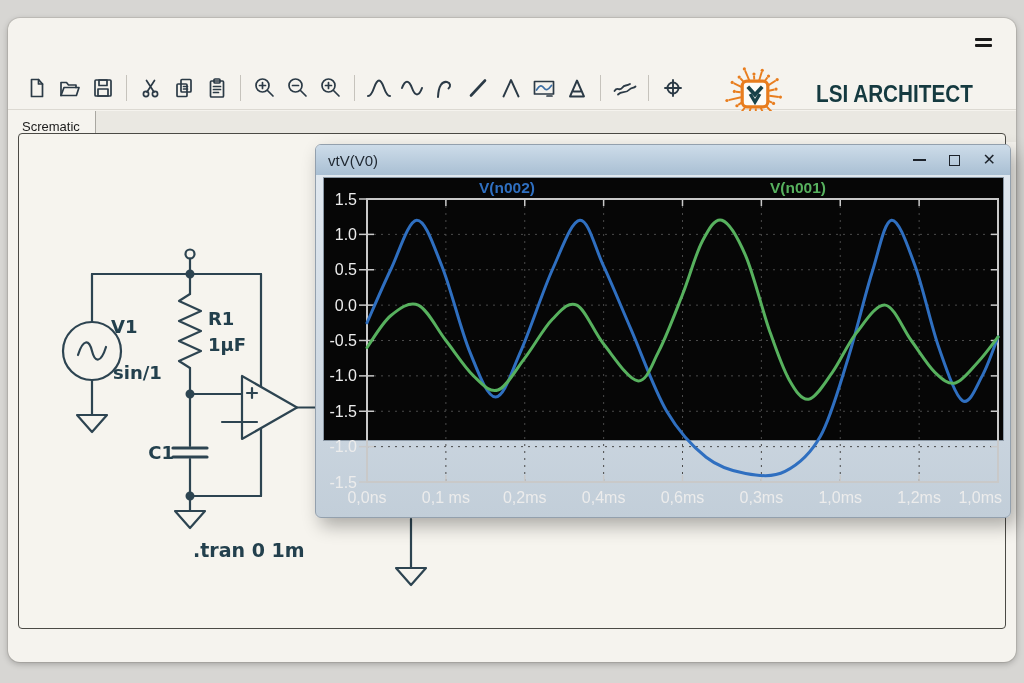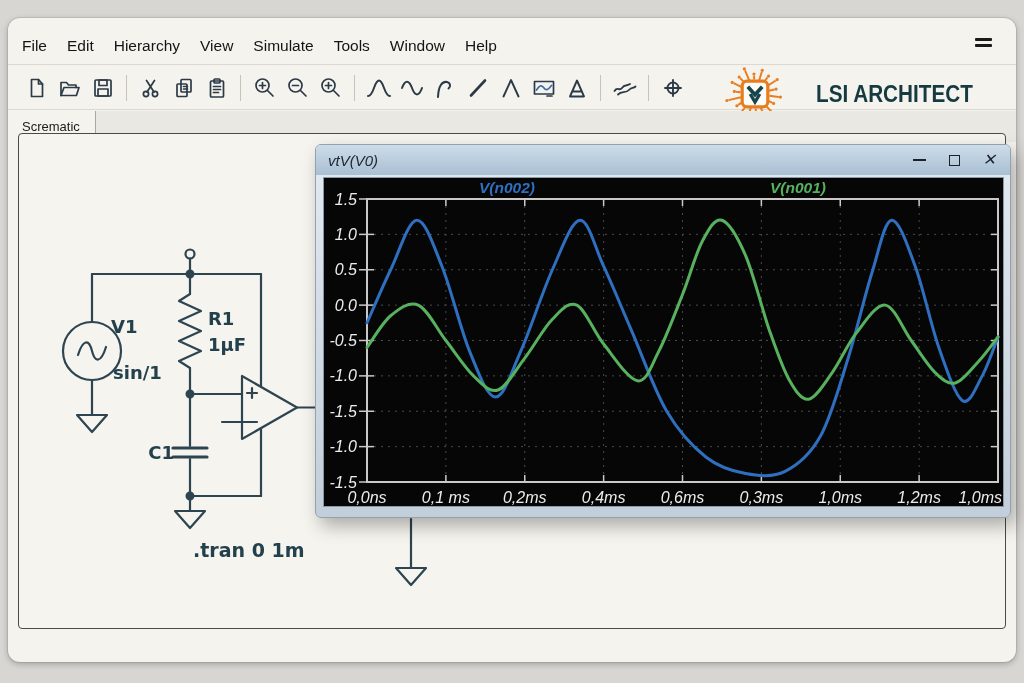--- a/index.html
+++ b/index.html
@@ -55,55 +55,44 @@
   }
   .canvas svg.schematic { position:absolute; left:0; top:0; }
   .sch-label { font-family:"DejaVu Sans", sans-serif; font-weight:bold; fill:#23404d; }
 
   
   .plot-window {
     position:absolute; left:296px; top:10px; width:696px; height:374px;
     border-radius:6px; border:1px solid #93a0ad;
     background:linear-gradient(#e3eaf1, #c2ced9);
     box-shadow:5px 8px 18px rgba(0,0,0,.3);
-    font-style:italic;
   }
   .plot-titlebar {
     height:30px; border-radius:5px 5px 0 0;
     background:linear-gradient(#cddce9, #a9bfd3);
     display:flex; align-items:center; padding:0 14px 0 12px;
   }
   .plot-title { font-size:15px; color:#1f2730; }
   .win-controls { margin-left:auto; display:flex; align-items:center; gap:23px; }
   .wc-min { width:13px; height:2px; background:#1c222a; }
   .wc-max { width:11px; height:11px; border:1.7px solid #1c222a; background:transparent; }
   .wc-close { font-size:16px; color:#1c222a; line-height:1; font-weight:400; }
 
   .plot-black {
-    position:absolute; left:7px; top:32px; width:681px; height:330px;
+    position:absolute; left:7px; top:32px; width:681px; height:264px;
     background:#060606; border:1px solid #8b98a5;
   }
   .plot-black svg { position:absolute; left:-1px; top:-1px; }
   .plt-label { font-family:"Liberation Sans", sans-serif; fill:#ececec; }
 </style>
 </head>
 <body>
 
 <div class="app-window">
 
-  <div class="menubar">
-    <span class="menu-item">File</span>
-    <span class="menu-item">Edit</span>
-    <span class="menu-item">Hierarchy</span>
-    <span class="menu-item">View</span>
-    <span class="menu-item">Simulate</span>
-    <span class="menu-item">Tools</span>
-    <span class="menu-item">Window</span>
-    <span class="menu-item">Help</span>
-  </div>
   <div class="hamburger">
     <div class="bar"></div>
     <div class="bar"></div>
   </div>
 
   <div class="toolbar">
     <span class="tbtn">
         <svg width="22" height="22" viewBox="0 0 22 22">
           <path d="M5.5,2.5 h7 l4,4.5 v12.5 h-11 z"></path>
           <path d="M12.5,2.5 v4.5 h4"></path>

